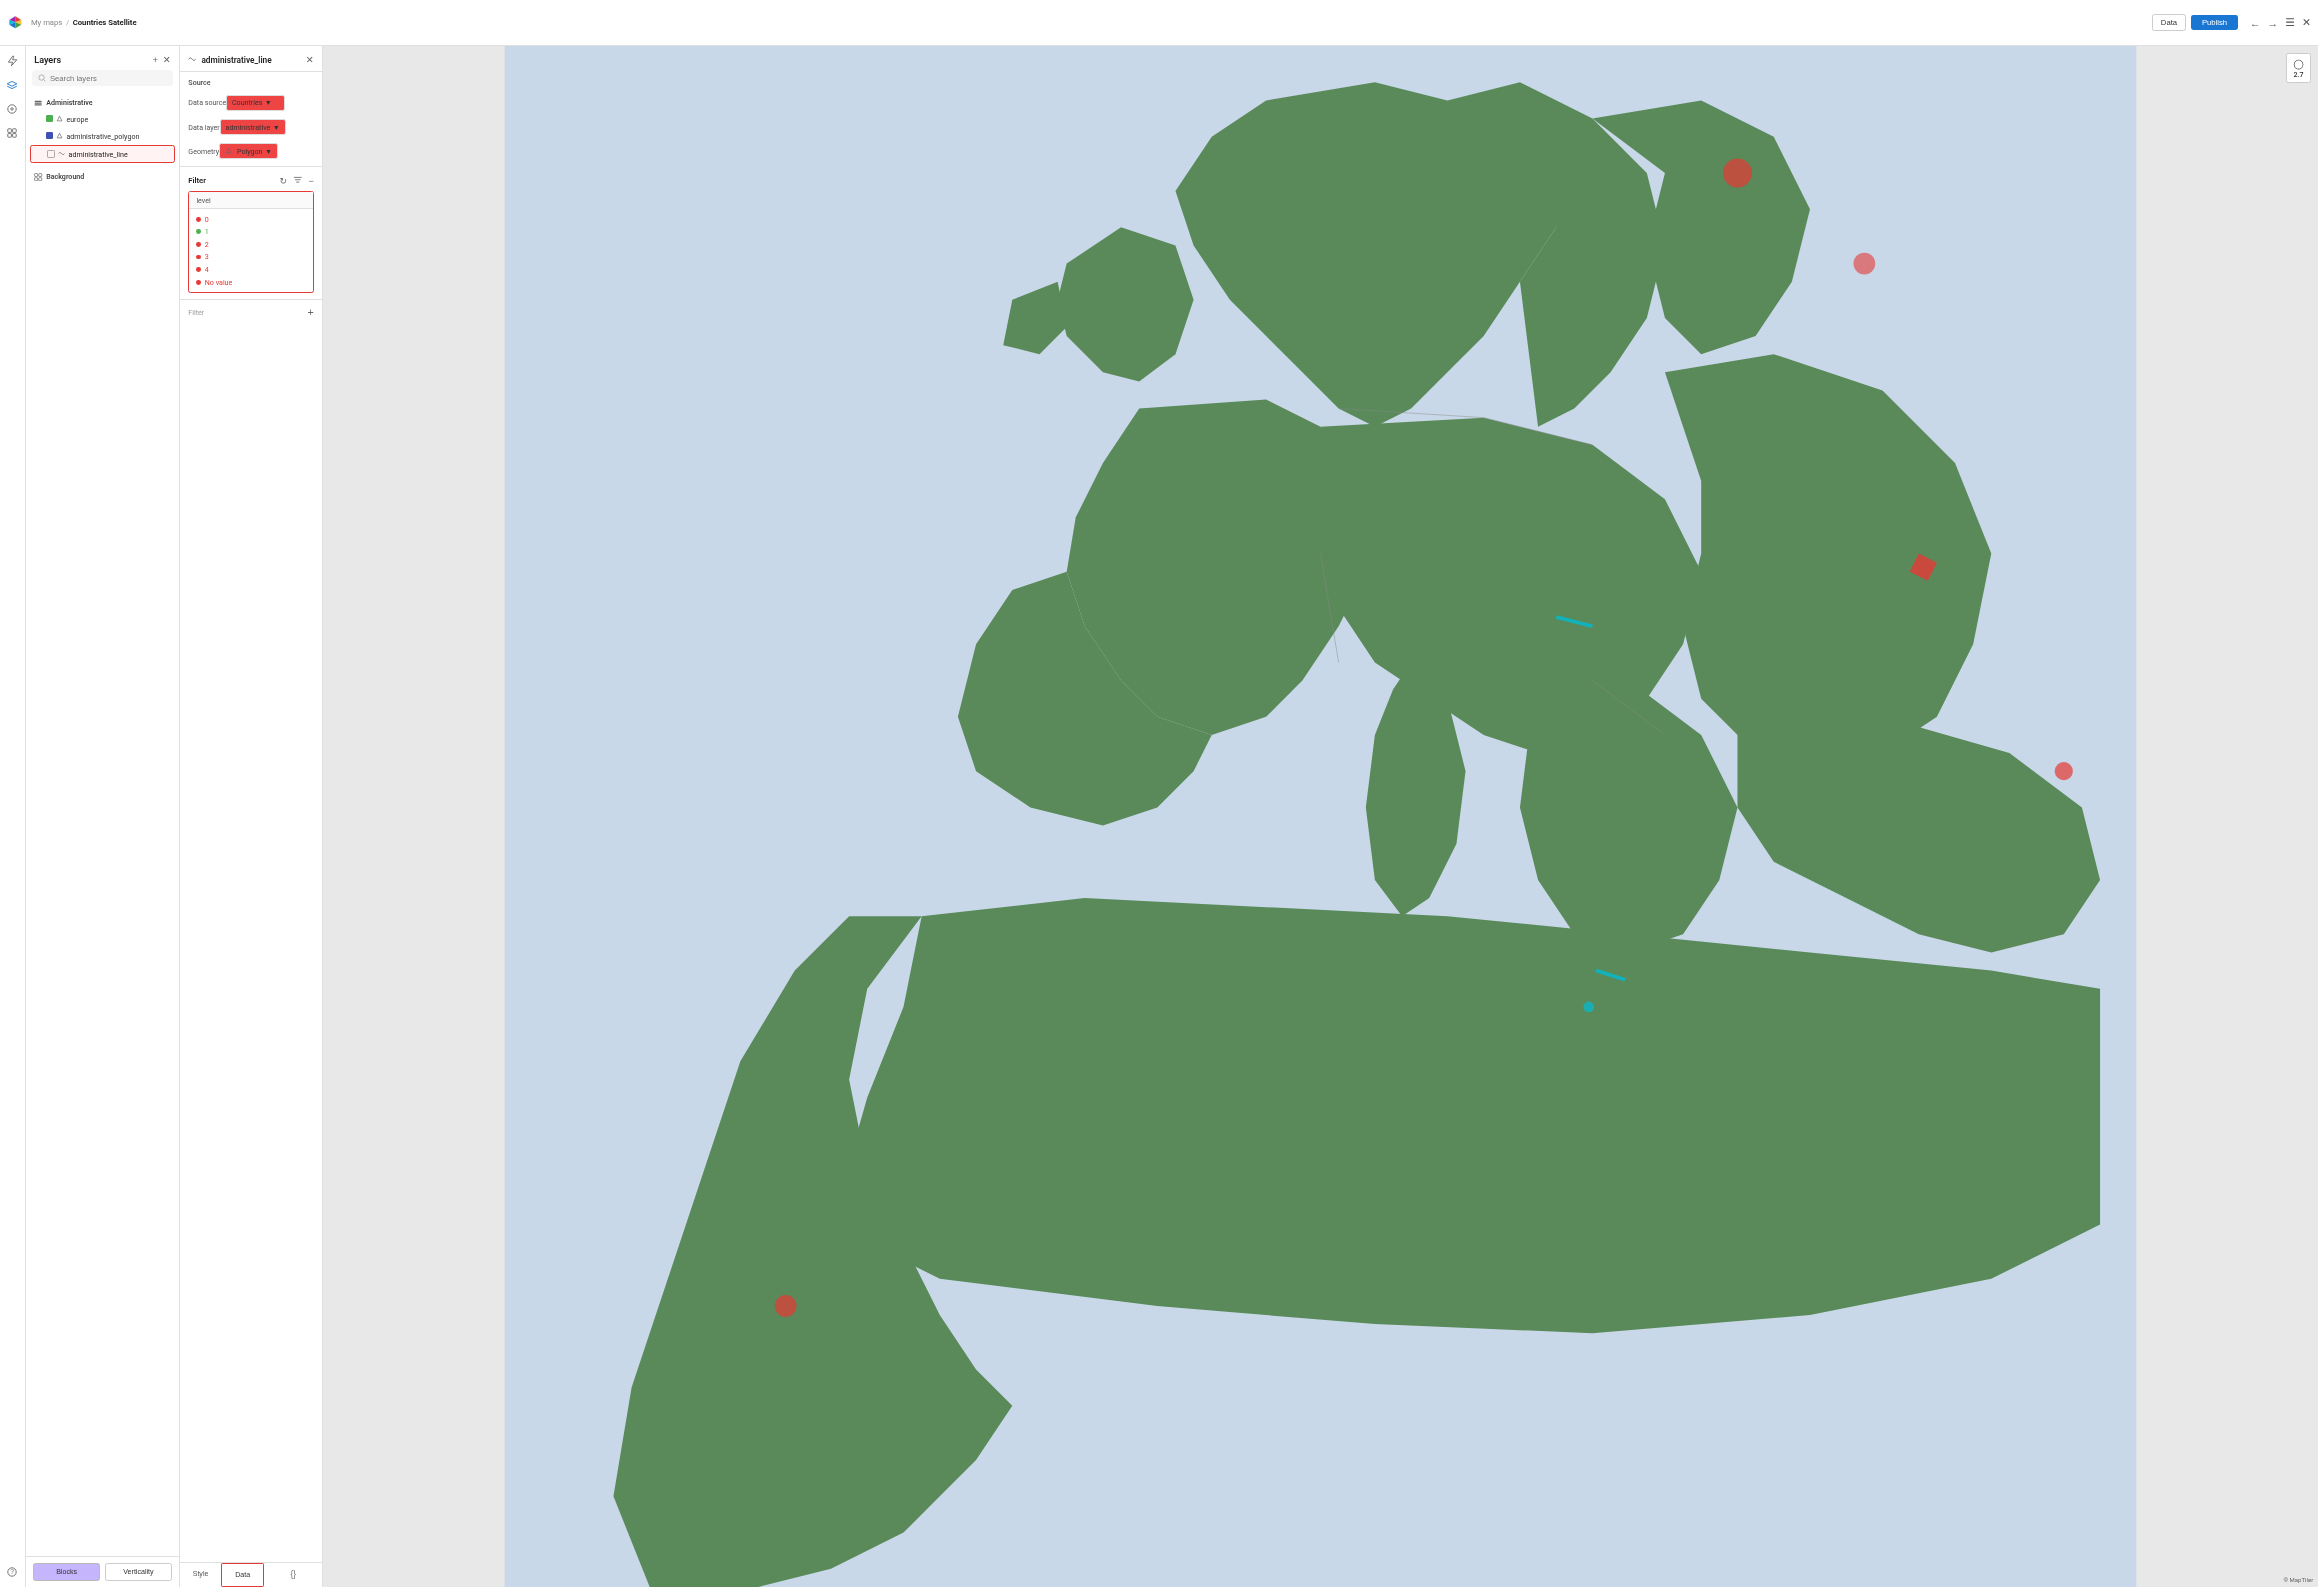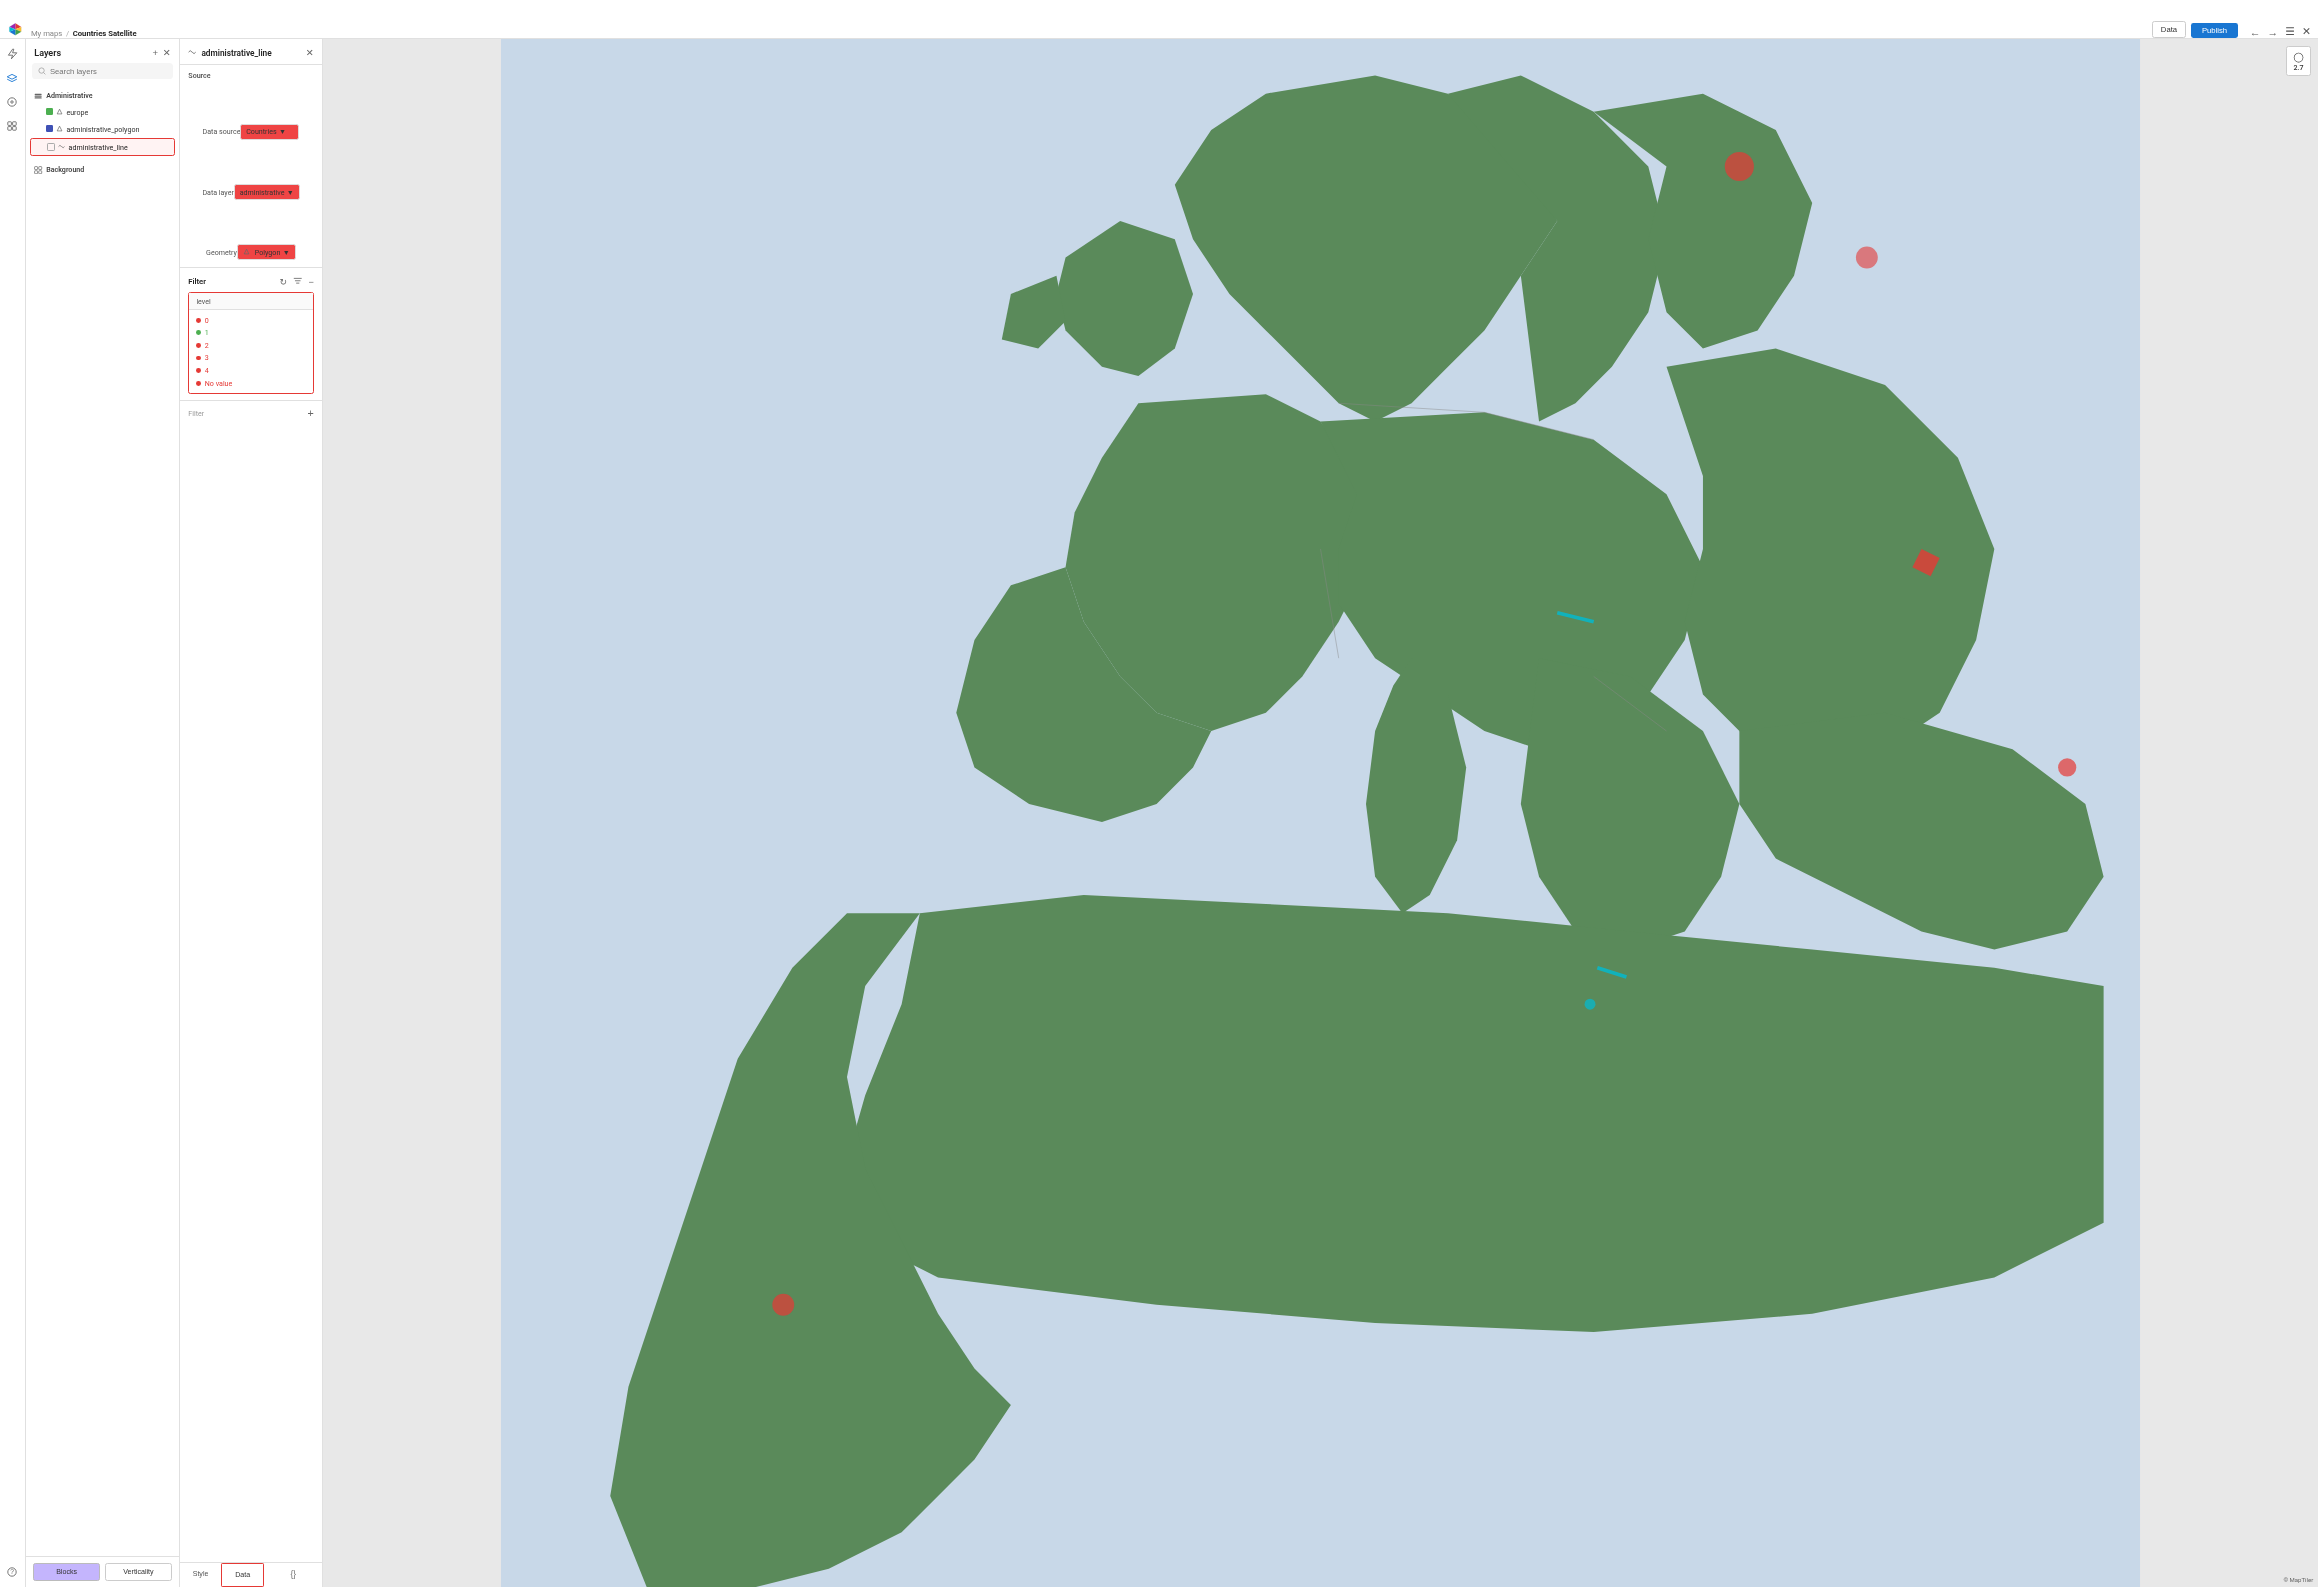--- a/index.html
+++ b/index.html
@@ -1,19 +1,19 @@
 <!DOCTYPE html>
 <html style="font-size:9.5px"><head>
   <meta charset="utf-8">
   <style>
     * { box-sizing: border-box; margin: 0; padding: 0; }
     body { font-family: -apple-system, BlinkMacSystemFont, 'Segoe UI', Roboto, sans-serif; font-size: 7.7px; background: #f5f5f5; display: flex; flex-direction: column; height: 100vh; overflow: hidden; }
 
     
-    .topbar { display: flex; align-items: flex-end; height: 39px; background: #fff; border-bottom: 0.6px solid #e0e0e0; padding: 0 7.1px; gap: 4.8px; z-index: 100; }
+    .topbar { display: flex; align-items: center; height: 46px; background: #fff; border-bottom: 0.6px solid #e0e0e0; padding: 0 7.1px; gap: 4.8px; z-index: 100; }
     .topbar-breadcrumb { display: flex; align-items: center; gap: 3.6px; color: #555; font-size: 7.7px; }
     .topbar-breadcrumb .sep { color: #aaa; }
     .topbar-breadcrumb .current { color: #222; font-weight: 700; }
     .topbar-spacer { flex: 1; }
     .btn-save { background: #fff; border: 0.6px solid #ccc; border-radius: 2.4px; padding: 3px 8.3px; font-size: 7.7px; cursor: pointer; color: #333; }
     .btn-publish { background: #1976d2; border: none; border-radius: 2.4px; padding: 3px 10.7px; font-size: 7.7px; cursor: pointer; color: #fff; font-weight: 500; }
     .topbar-icons { display: flex; align-items: center; gap: 7.1px; margin-left: 7.1px; }
     .topbar-icon-btn { background: none; border: none; cursor: pointer; color: #555; font-size: 10.7px; display: flex; align-items: center; }
 
     
@@ -48,21 +48,21 @@
     .footer-btn { flex: 1; padding: 4.2px 0; border: 0.6px solid #ccc; border-radius: 2.4px; background: #fff; cursor: pointer; font-size: 7.1px; color: #333; text-align: center; }
     .footer-btn.active { background: #c4b5fd; font-weight: 500; border-color: #bbb; }
 
     
     .source-panel { width: 143px; background: #fff; border-right: 0.6px solid #e0e0e0; display: flex; flex-direction: column; overflow: hidden; }
     .source-panel-header { display: flex; align-items: center; justify-content: space-between; padding: 8.3px 8.3px 6px 8.3px; border-bottom: 0.6px solid #e0e0e0; }
     .source-panel-title-row { display: flex; align-items: center; gap: 4.8px; }
     .source-panel-title-icon { color: #666; font-size: 9px; }
     .source-panel-title { font-size: 8.3px; font-weight: 600; color: #222; }
     .source-section-label { font-size: 7.1px; font-weight: 600; color: #555; padding: 6px 8.3px 3.6px 8.3px; }
-    .source-row { display: flex; align-items: center; justify-content: center; padding: 4.2px 8.3px; margin-top: 36px; }
+    .source-row { display: flex; align-items: center; justify-content: flex-start; padding: 4.2px 8.3px; }
     .source-row-label { font-size: 7.1px; color: #555; }
     .source-row-select { display: flex; align-items: center; gap: 2.4px; background: #ef4444; border: 0.6px solid #ddd; border-radius: 2.4px; padding: 2.4px 4.8px; cursor: pointer; font-size: 7.1px; color: #333; min-width: 59px; justify-content: space-between; }
     .source-row-select span { flex: 1; }
     .source-divider { height: 0.6px; background: #e0e0e0; margin: 2.4px 0; }
 
     
     .filter-section { padding: 6px 8.3px; }
     .filter-header { display: flex; align-items: center; justify-content: space-between; margin-bottom: 4.8px; }
     .filter-title { font-size: 7.7px; font-weight: 600; color: #222; }
     .filter-header-icons { display: flex; align-items: center; gap: 6px; }

